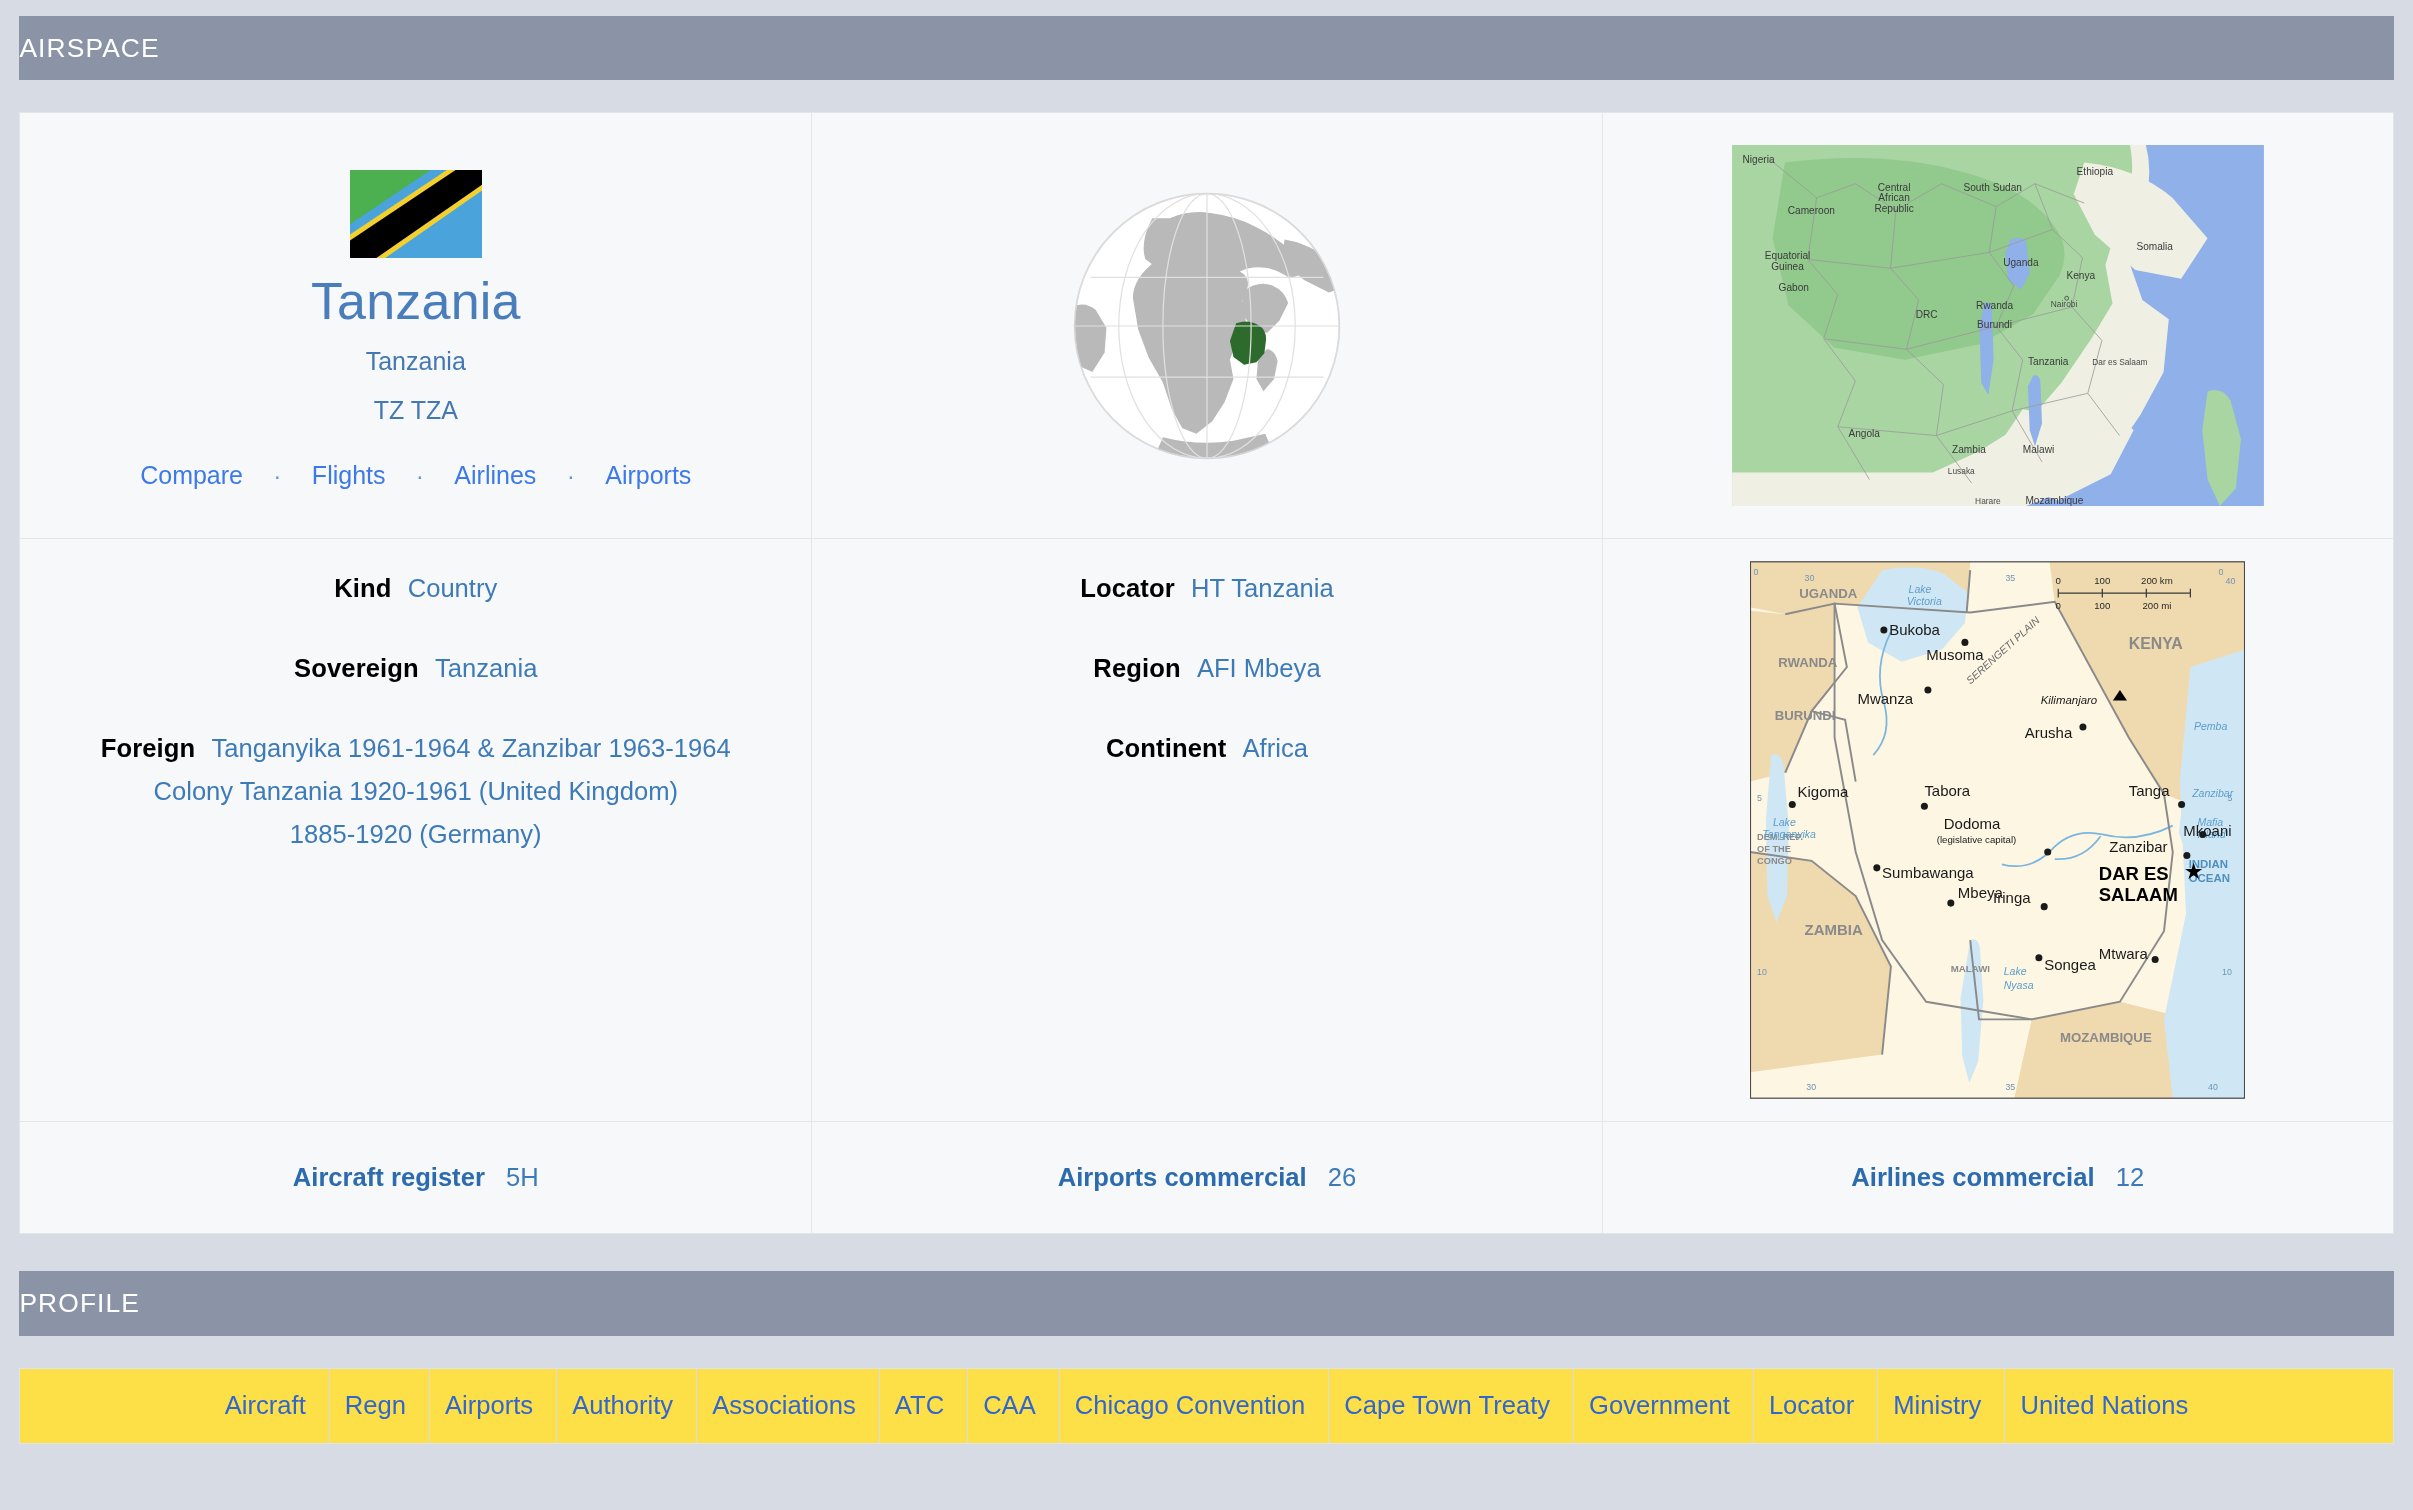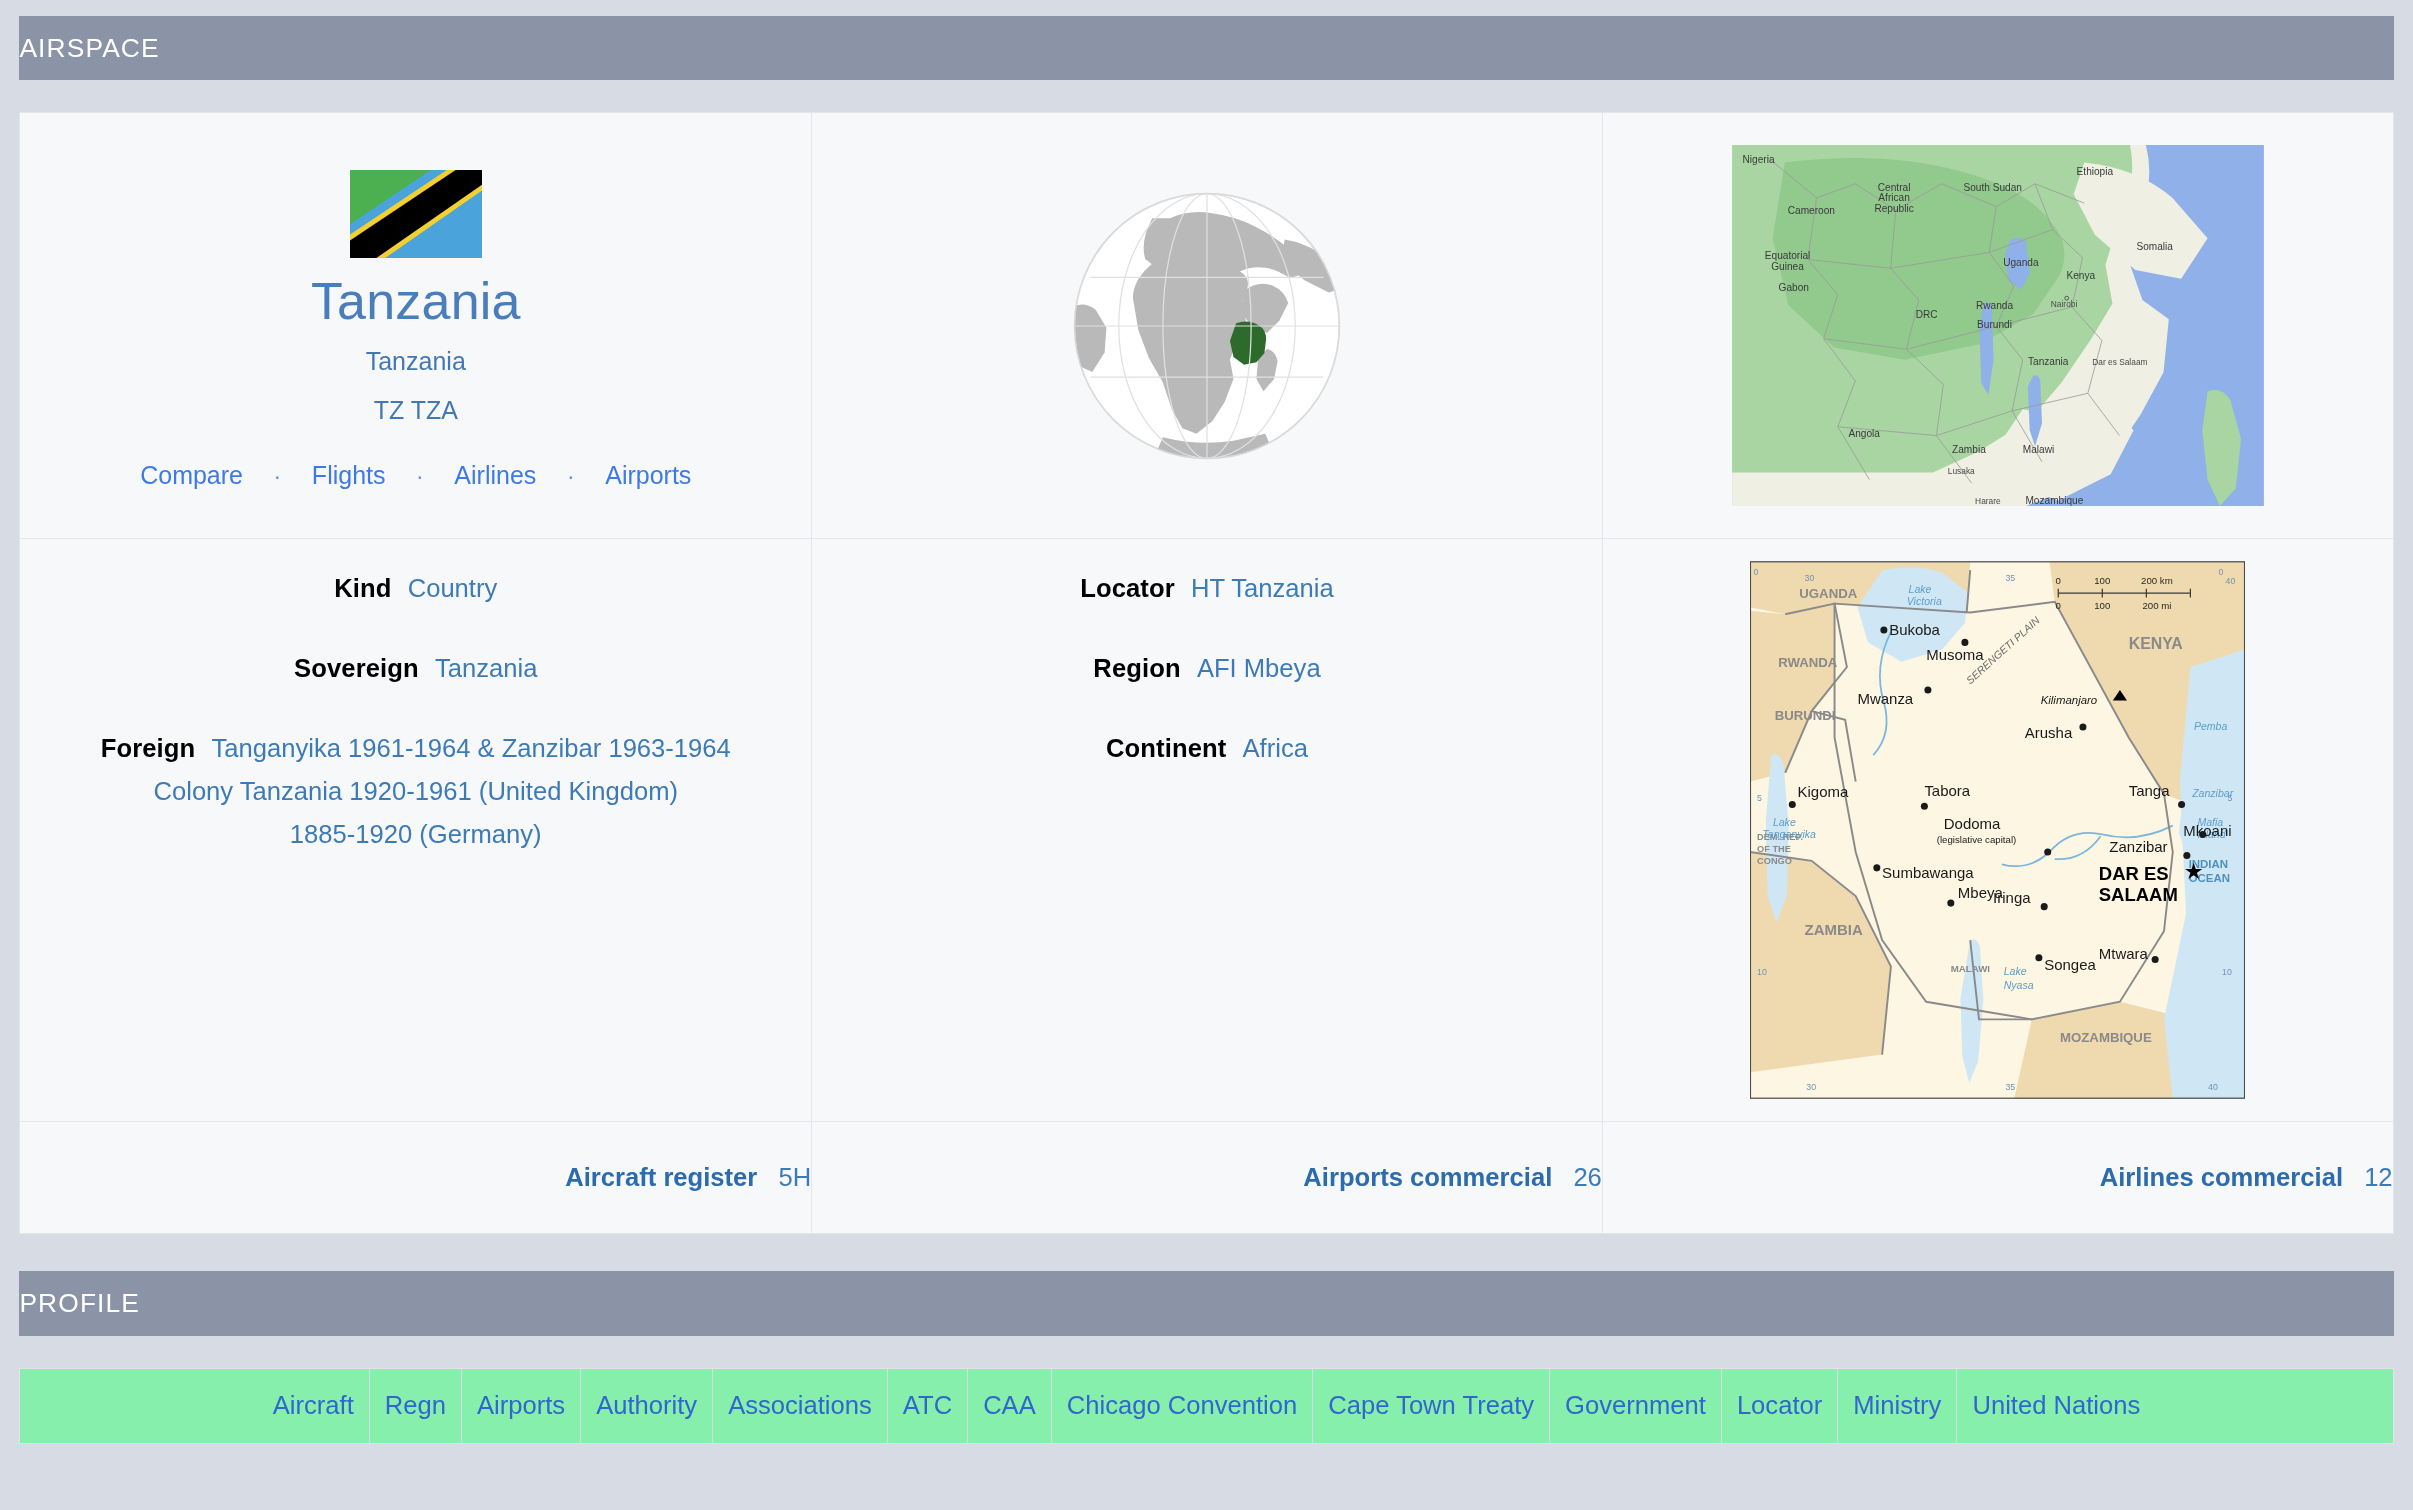--- a/index.html
+++ b/index.html
@@ -63,21 +63,21 @@
     display: flex;
     flex-direction: column;
     align-items: center;
     justify-content: center;
   }
   .cell + .cell { border-left: 0.9px solid #e3e6ea; }
 
   
   .row-identity .cell { height: 425px; }
   .row-attrs    .cell { height: 582px; }
-  .row-stats    .cell { height: 111px; align-items: flex-end; }
+  .row-stats    .cell { height: 111px; }
 
   
   .identity { padding-top: 8.8px; }
 
   .flag {
     width: 134px;
     height: 88px;
     margin-bottom: 16px;
     display: block;
   }
@@ -179,27 +179,28 @@
     margin-top: 8.8px;
   }
 
   
   .stat { font-size: 25.6px; line-height: 1.2; }
   .stat-label { font-weight: bold; color: #2c6bae; }
   .stat-value { color: #3d7ab8; margin-left: 14px; }
 
   
   .footer-nav {
-    background: #86efac;
+    background: #fde047;
     border: 0.9px solid #dfe3ec;
     display: flex;
     align-items: stretch;
     justify-content: center;
     height: 76px;
     flex: none;
+    gap: 8px;
   }
   .footer-nav a {
     color: #3166cf;
     text-decoration: none;
     font-size: 25.6px;
     display: flex;
     align-items: center;
     padding: 0 15px;
     white-space: nowrap;
     line-height: 1;

